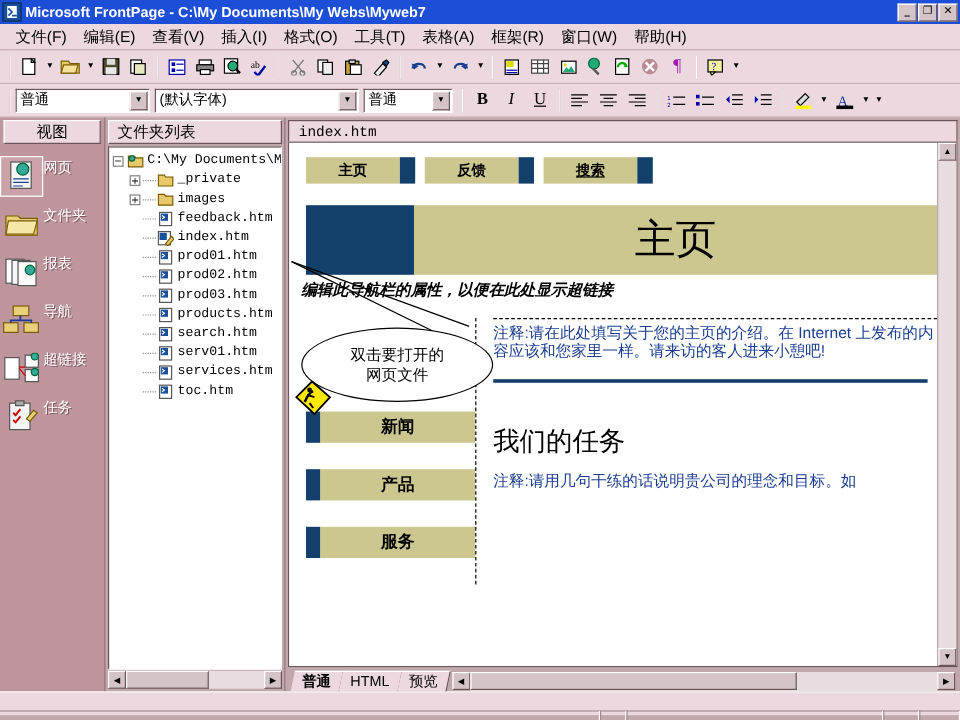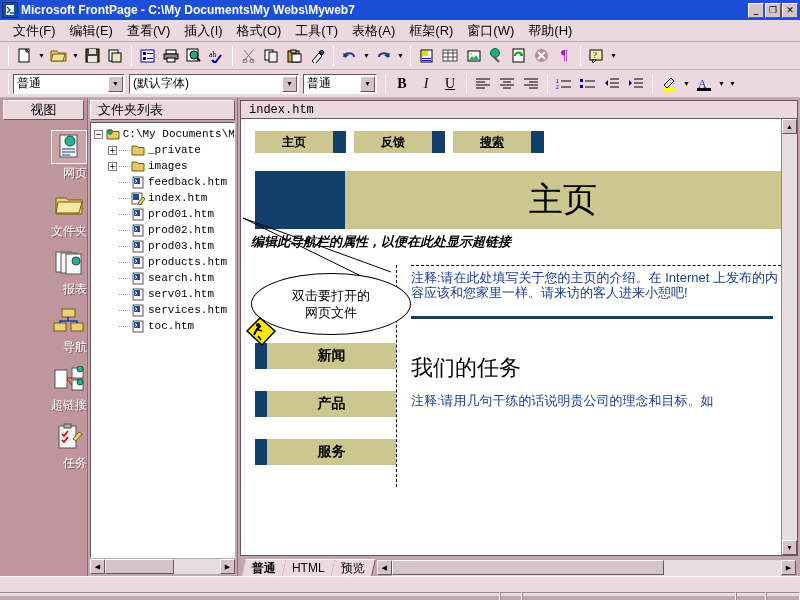--- a/index.html
+++ b/index.html
@@ -78,21 +78,21 @@
   
   .viewsbar { width:88px; background:#c0969e; border-right:1px solid #8b6a70;
               display:flex; flex-direction:column; }
   .views-header {
     height:20px; margin:2px 3px 4px 3px; background:#ecd9e0;
     border-top:1px solid #fff; border-left:1px solid #fff;
     border-right:1px solid #6b5558; border-bottom:1px solid #6b5558;
     display:flex; align-items:center; justify-content:center;
     font-size:13px; color:#000;
   }
-  .view-item { display:flex; flex-direction:column; align-items:flex-end;
+  .view-item { display:flex; flex-direction:row; align-items:flex-start;
                margin-top:6px; color:#fff; font-size:12px; }
   .view-item.sel .vi-icon { border:1px solid #fff; background:#cca3ab; }
   .vi-icon { width:36px; height:34px; display:flex; align-items:center;
              justify-content:center; font-size:23px; }
   .vi-label { margin-top:1px; text-shadow:1px 1px 0 #7a585e; }
 
   
   .folderlist { width:150px; background:#c0a8ad; display:flex; flex-direction:column;
                 border-right:1px solid #8b6a70; }
   .fl-header {

